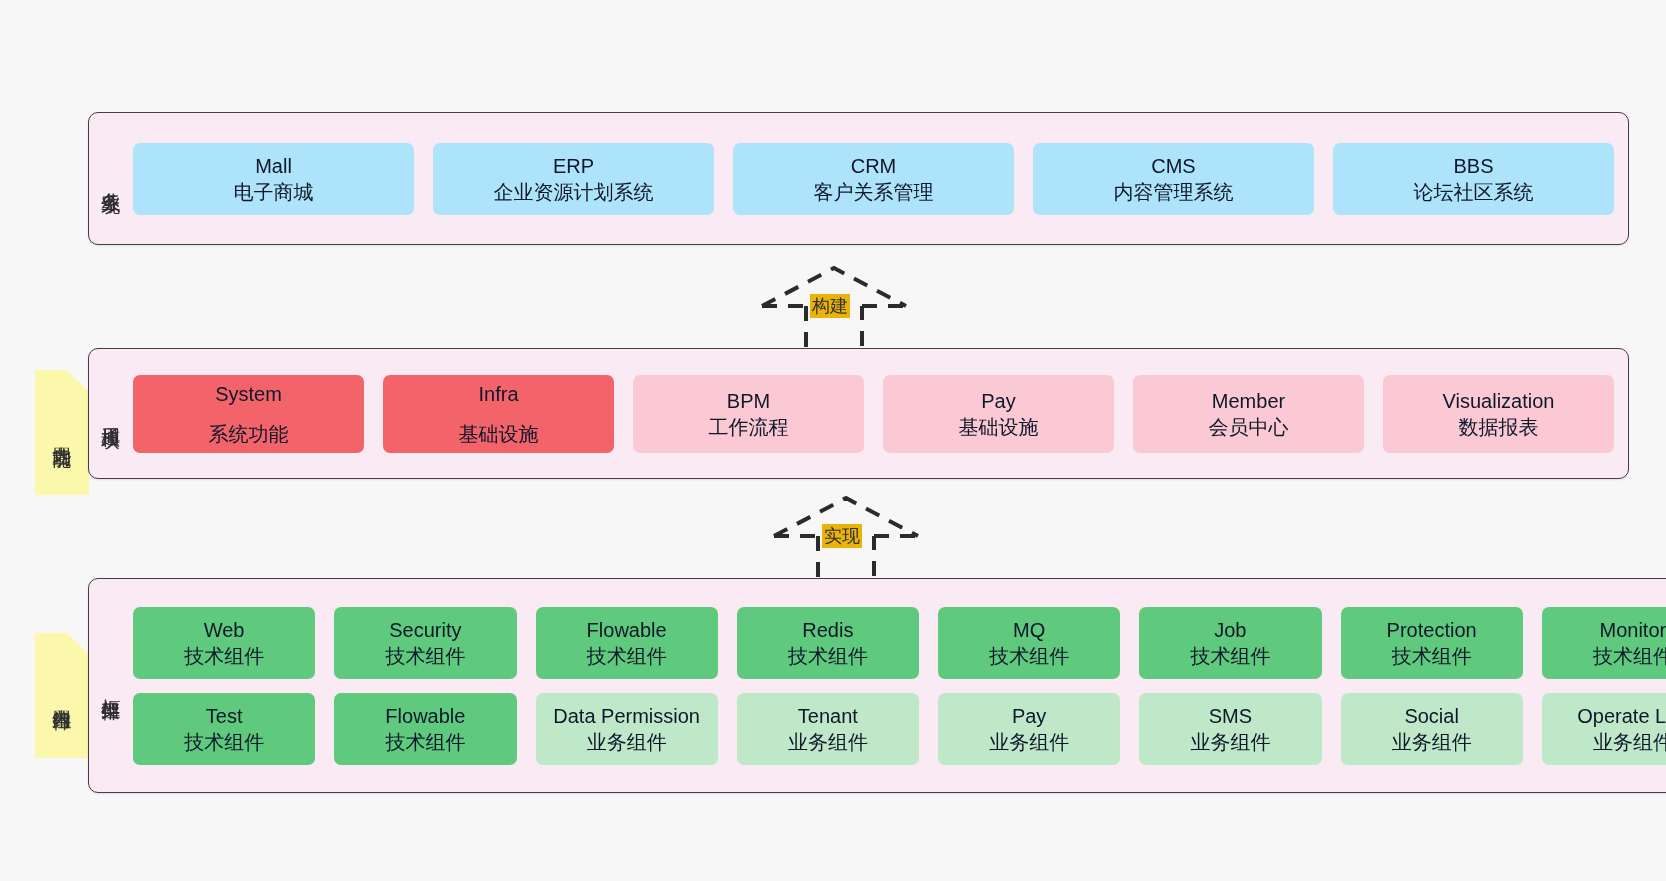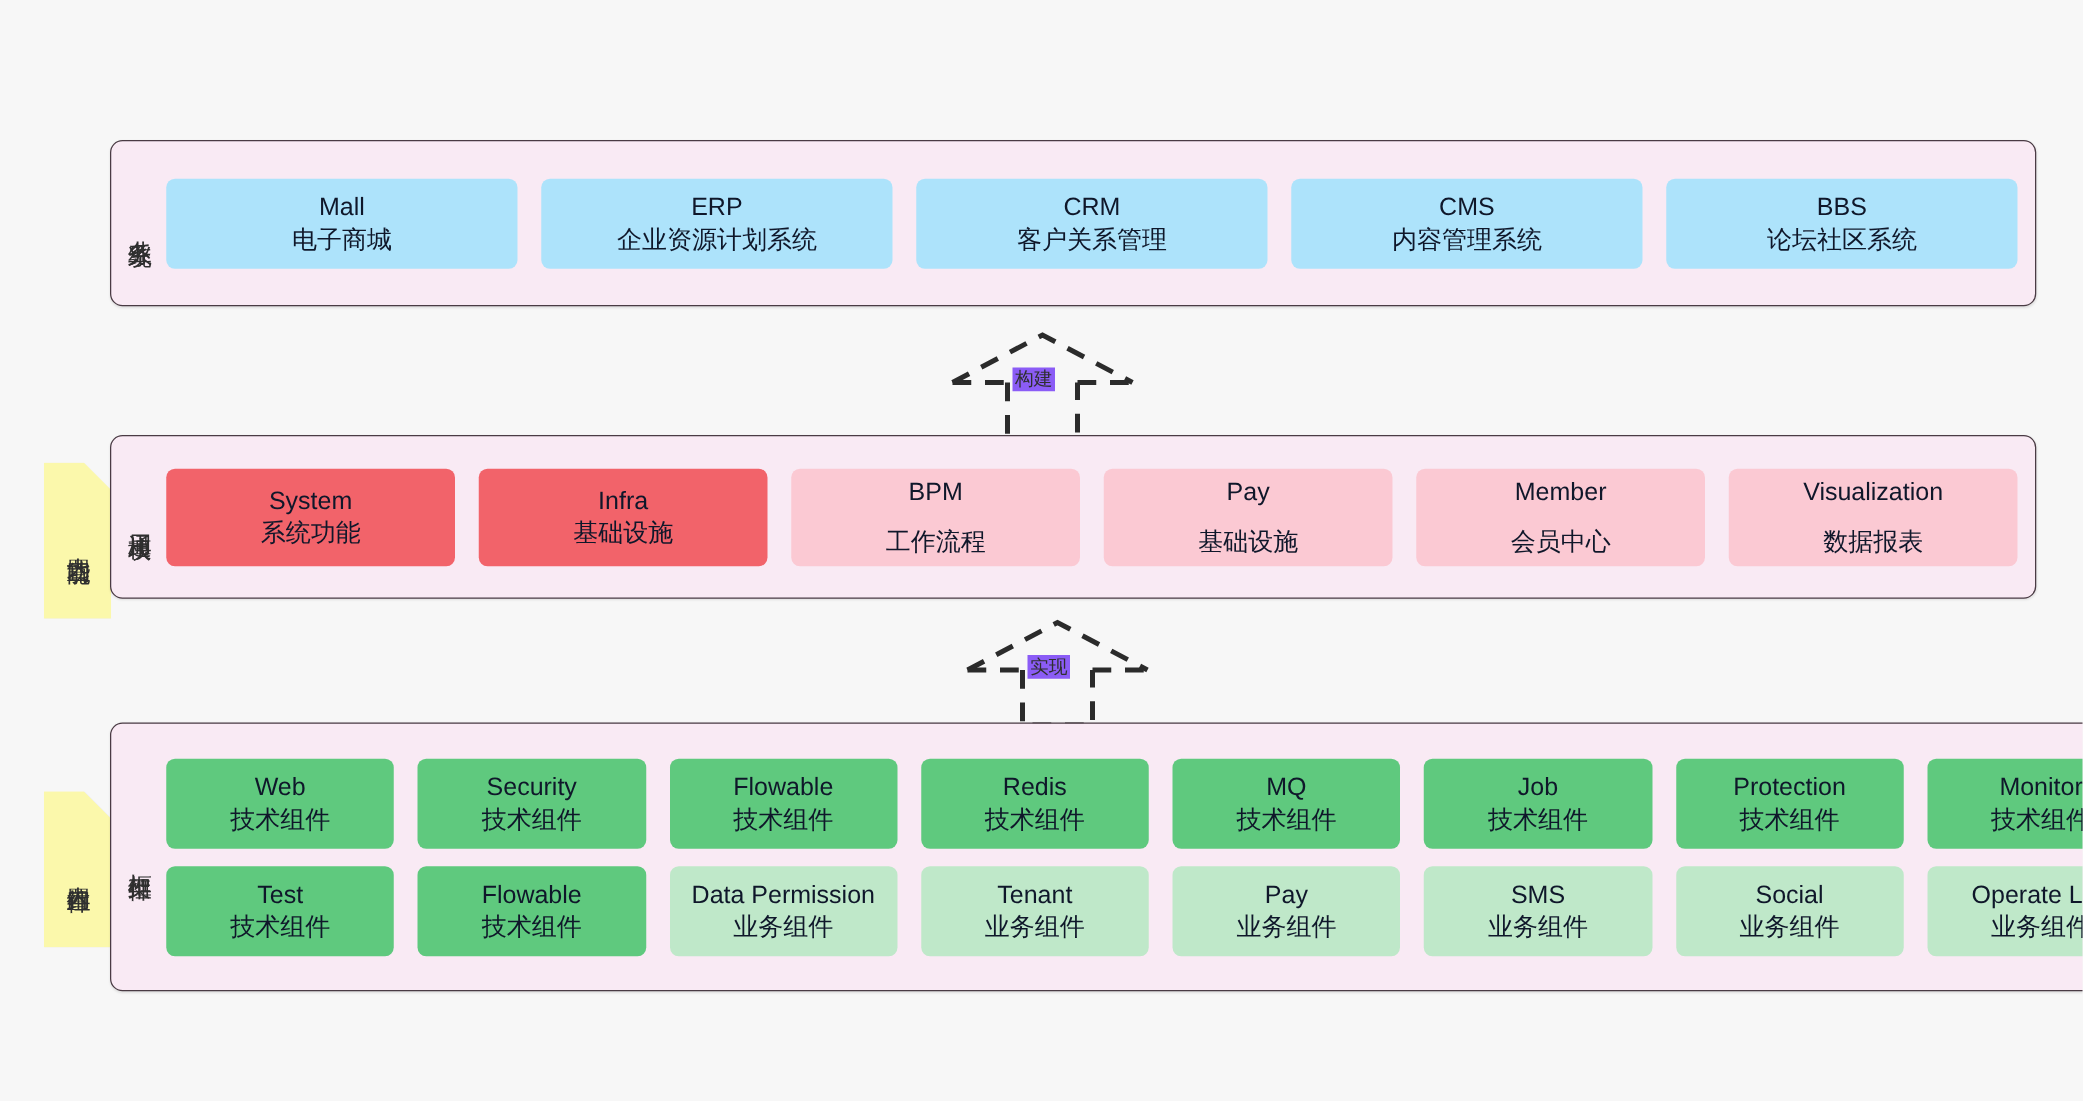--- a/index.html
+++ b/index.html
@@ -65,22 +65,22 @@
     text-align:center;
     font-size:20px;
     line-height:1.30;
     color:#0f172a;
     padding:6px 4px;
     user-select:none;
   }
   .card .l1{display:block;}
   .card .l2{display:block;}
   .card.blue   {background:#ade3fb;}
-  .card.redd   {background:#f2636a;}
-  .card.pinkk  {background:#fbc9d3;justify-content:space-between;}
+  .card.redd   {background:#f2636a;justify-content:space-between;}
+  .card.pinkk  {background:#fbc9d3;}
   .card.greend {background:#5fc97e;}
   .card.greenl {background:#bfe8c9;}
 
   
   #band-business {left:88px;  top:112px; width:1541px; height:133px;}
   #band-business .band-body{padding-left:0;}
   #band-business .card{height:72px;}
 
   #band-common   {left:88px;  top:348px; width:1541px; height:131px;}
   #band-common .card{height:78px;}
@@ -115,23 +115,23 @@
   #note-common   {left:35px; top:370px; width:54px; height:125px;
                   clip-path:polygon(0 0, calc(100% - 22px) 0, 100% 22px, 100% 100%, 0 100%);}
   #note-framework{left:35px; top:633px; width:54px; height:125px;
                   clip-path:polygon(0 0, calc(100% - 22px) 0, 100% 22px, 100% 100%, 0 100%);}
 
   
   .arrow{position:absolute;}
   .arrow svg{display:block;overflow:visible;}
   .arrow-label{
     position:absolute;
-    font-size:15px;
+    font-size:18px;
     color:#2f2f2f;
-    background:#8b5cf6;
+    background:#eab308;
     padding:0 2px;
     white-space:nowrap;
     user-select:none;
   }
   #arrow-build   {left:744px; top:262px; width:180px; height:92px;}
   #arrow-build .arrow-label   {left:66px; top:32px;}
   #arrow-implement{left:756px; top:492px; width:180px; height:92px;text-align:right;}
   #arrow-implement .arrow-label{left:66px; top:32px;}
 </style>
 </head>

